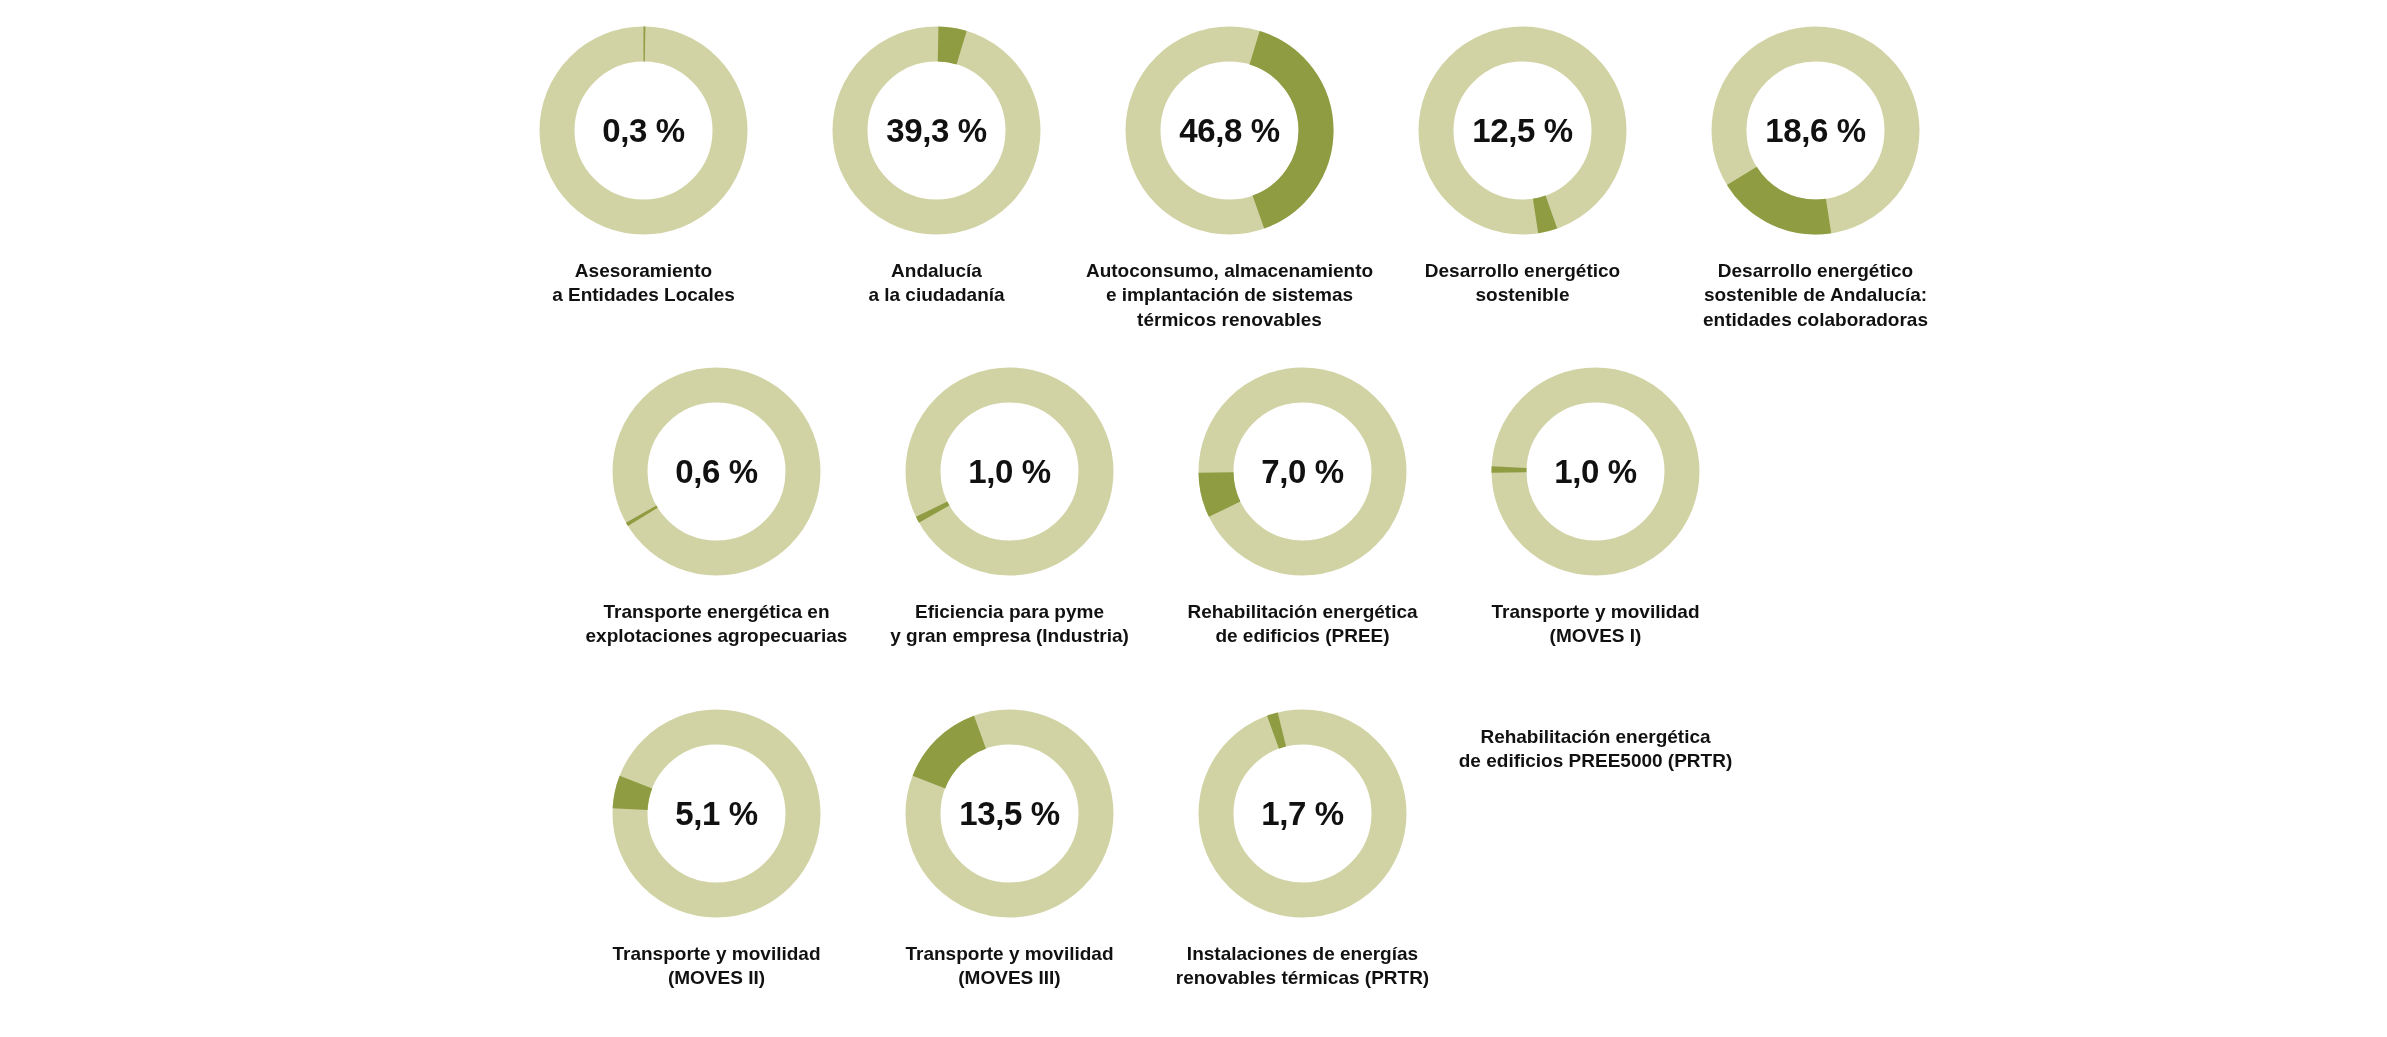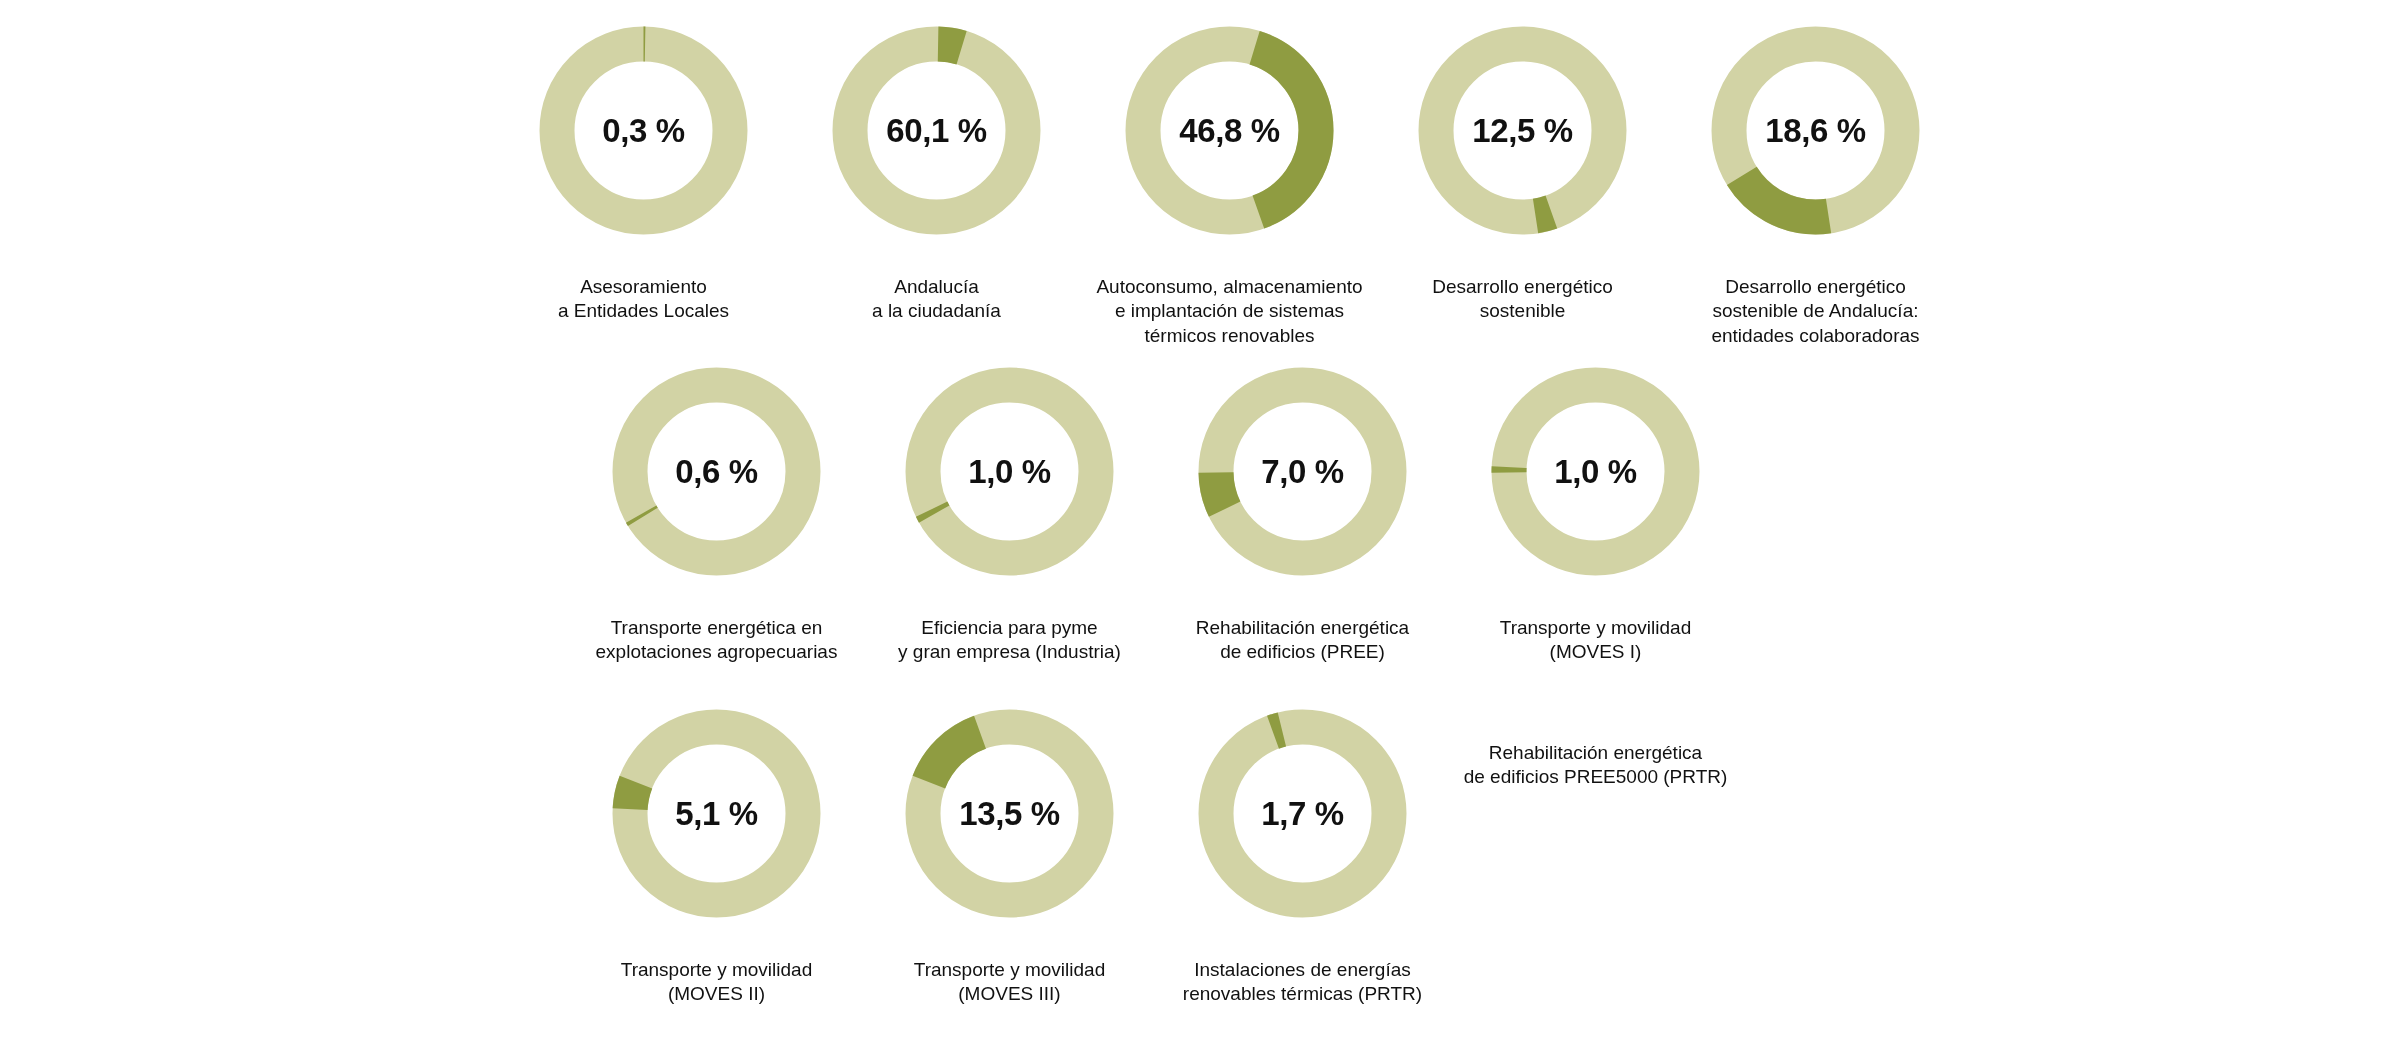--- a/index.html
+++ b/index.html
@@ -60,24 +60,24 @@
     display: flex;
     align-items: center;
     justify-content: center;
     font-size: 33px;
     font-weight: bold;
     color: #111111;
     letter-spacing: -0.4px;
     pointer-events: none;
   }
   .donut-caption {
-    margin-top: 36px;
+    margin-top: 20px;
     text-align: center;
     font-size: 19px;
-    font-weight: normal;
+    font-weight: bold;
     line-height: 1.28;
     color: #111111;
     white-space: pre-line;
     width: 290px;
   }
 </style>
 </head>
 <body>
 
 <div id="chart-canvas">
@@ -93,21 +93,21 @@
           </div>
           <div class="donut-caption">Asesoramiento
 a Entidades Locales</div>
         </div>
         <div class="donut-cell">
           <div class="donut-wrap">
             <svg class="donut-svg" viewBox="0 0 217 217">
               <circle cx="108.5" cy="108.5" r="86.5" fill="none" stroke="#d2d3a5" stroke-width="35"></circle>
               <circle cx="108.5" cy="108.5" r="86.5" fill="none" stroke="#8f9c41" stroke-width="35" stroke-dasharray="23.913803279125506 519.5817257919086" stroke-dashoffset="-1.6304865872131027" transform="rotate(-90 108.5 108.5)"></circle>
             </svg>
-            <div class="donut-center-label">60,1 %</div>
+            <div class="donut-center-label">39,3 %</div>
           </div>
           <div class="donut-caption">Andalucía
 a la ciudadanía</div>
         </div>
         <div class="donut-cell">
           <div class="donut-wrap">
             <svg class="donut-svg" viewBox="0 0 217 217">
               <circle cx="108.5" cy="108.5" r="86.5" fill="none" stroke="#d2d3a5" stroke-width="35"></circle>
               <circle cx="108.5" cy="108.5" r="86.5" fill="none" stroke="#8f9c41" stroke-width="35" stroke-dasharray="216.3112205702716 327.1843085007626" stroke-dashoffset="-25.544289866338605" transform="rotate(-90 108.5 108.5)"></circle>
             </svg>

